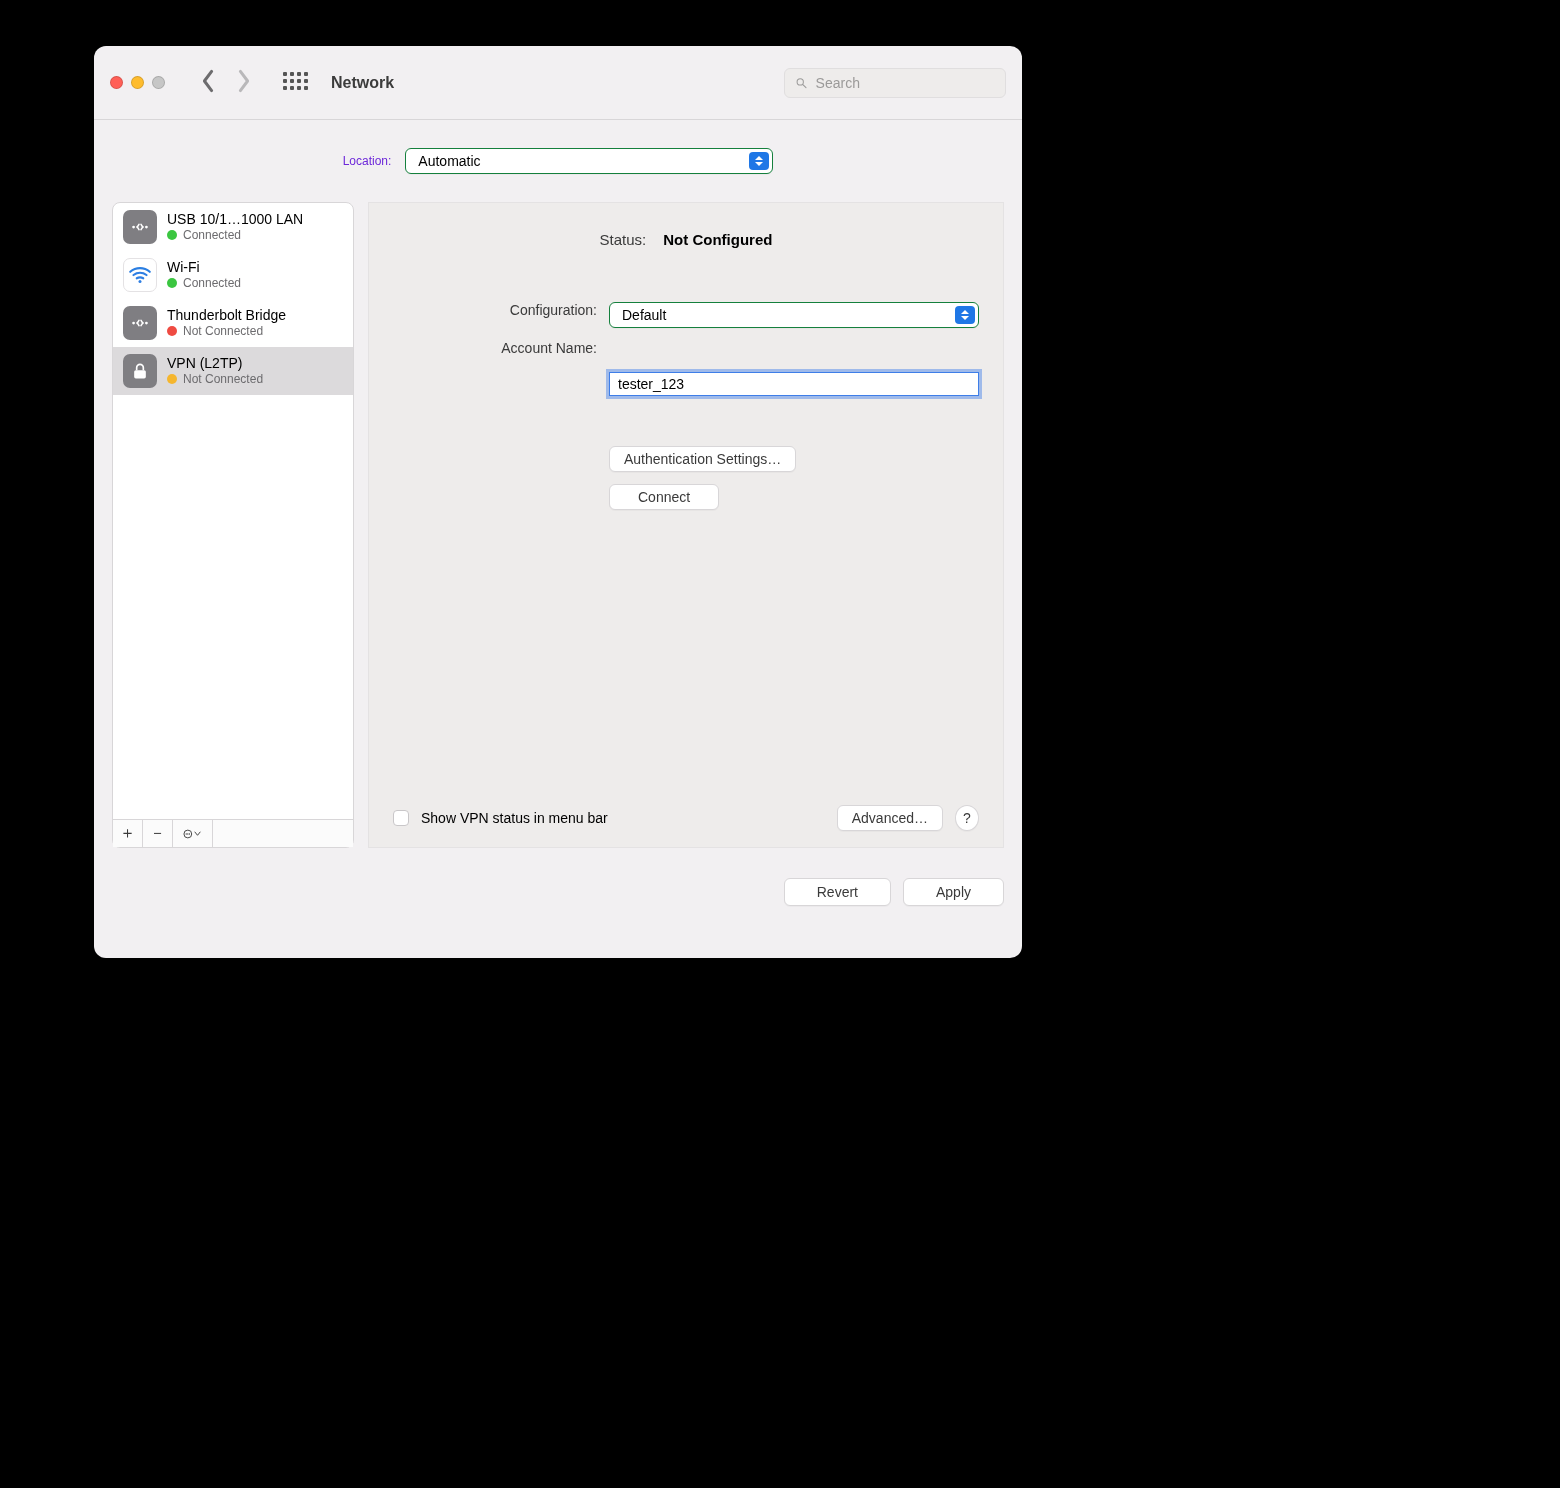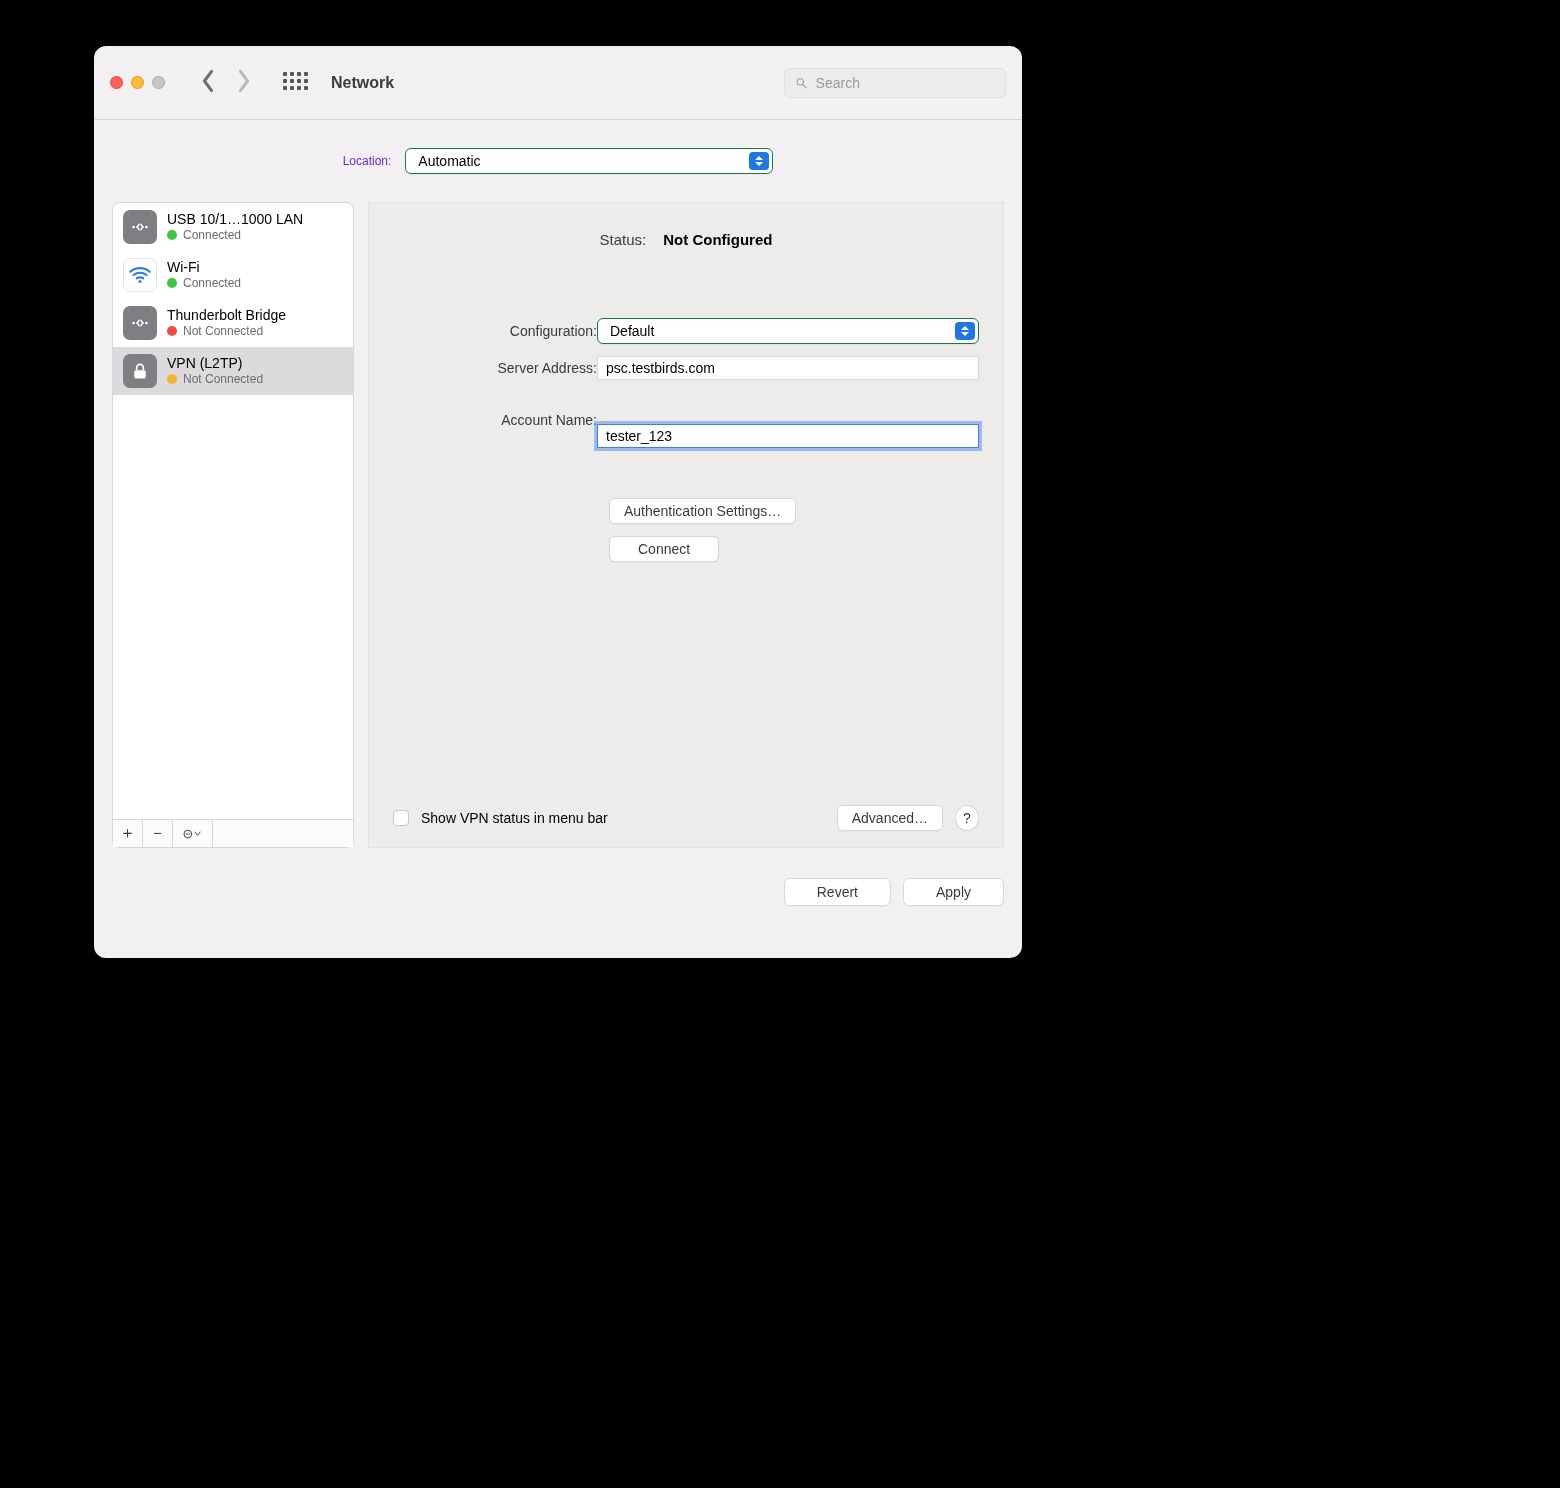--- a/index.html
+++ b/index.html
@@ -119,25 +119,25 @@
     font-size:16px; color:#3a3a3a; background:#fbfbfb;
   }
   .sbt-btn.wide { width:40px; }
   .sbt-fill { flex:1; background:#fbfbfb; }
   
   .detail {
     flex:1; background:#eeeceb; border:1px solid #e4e2e3; border-radius:0;
     padding: 28px 24px 16px 24px; position:relative;
     display:flex; flex-direction:column;
   }
-  .status-line { display:flex; gap:17px; justify-content:center; font-size:15px; margin-bottom: 70px; }
+  .status-line { display:flex; gap:17px; justify-content:center; font-size:15px; margin-bottom: 54px; }
   .status-line .label { color:#3a3a3a; }
   .status-line .value { font-weight:700; }
   .form-rows { display:flex; flex-direction:column; gap:12px; margin-bottom: 50px; }
-  .row { display:flex; align-items:center; }
+  .row { display:flex; gap:12px; }
   .row .lbl { width: 204px; text-align:right; font-size:14px; color:#3a3a3a; }
   .row .popup { flex:1; }
   .text-input {
     flex:1; height:24px; background:#fff; border:1px solid #d8d6d8;
     padding:0 8px; font-size:14px; outline:none;
   }
   .text-input.focused {
     border:1px solid #3e7ee8;
     box-shadow: 0 0 0 3px rgba(62,126,232,0.45);
     margin-top: 32px;
@@ -322,24 +322,20 @@
 
       <div class="form-rows">
         <div class="row">
           <span class="lbl">Configuration:</span>
           <div class="popup">
             <span>Default</span>
             <span class="caret"></span>
           </div>
         </div>
         <div class="row">
-          <span class="lbl">Server Address:</span>
-          <input class="text-input" type="text" value="psc.testbirds.com" style="">
-        </div>
-        <div class="row">
           <span class="lbl">Account Name:</span>
           <input class="text-input focused" type="text" value="tester_123" style="">
         </div>
       </div>
 
       <div class="btn-col">
         <button class="btn">Authentication Settings…</button>
         <button class="btn" style="padding:0 28px">Connect</button>
       </div>
 

